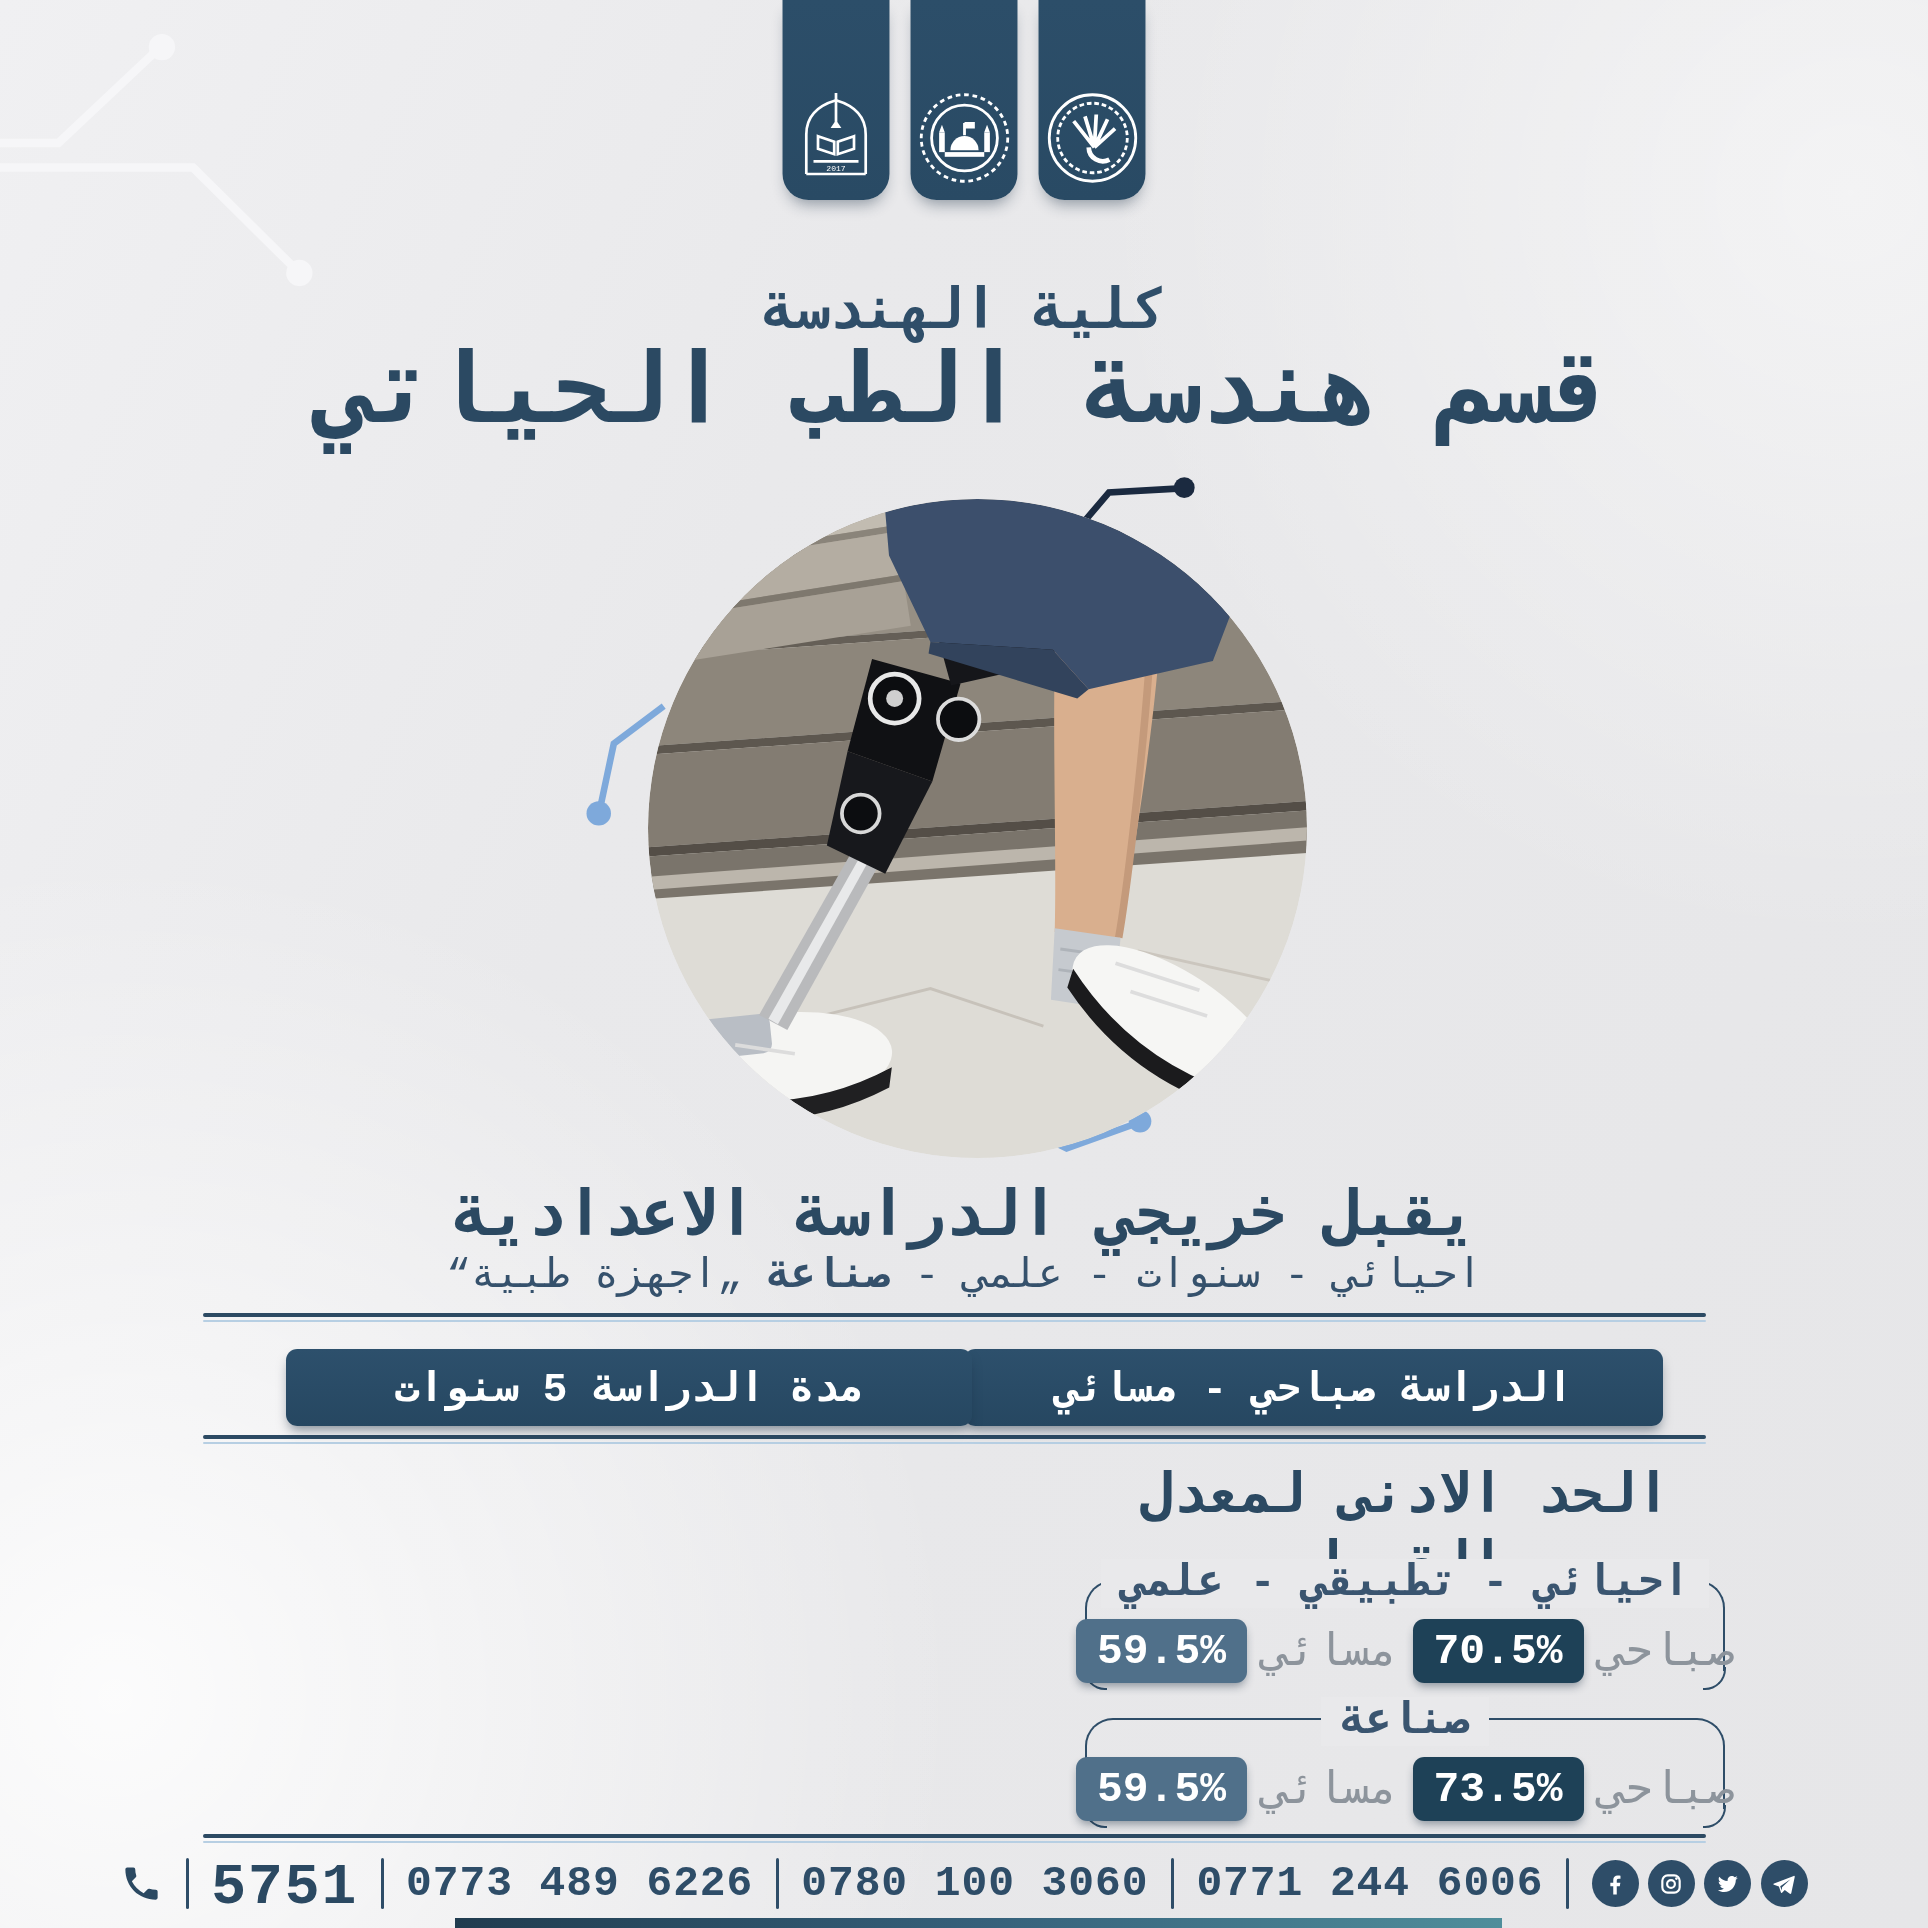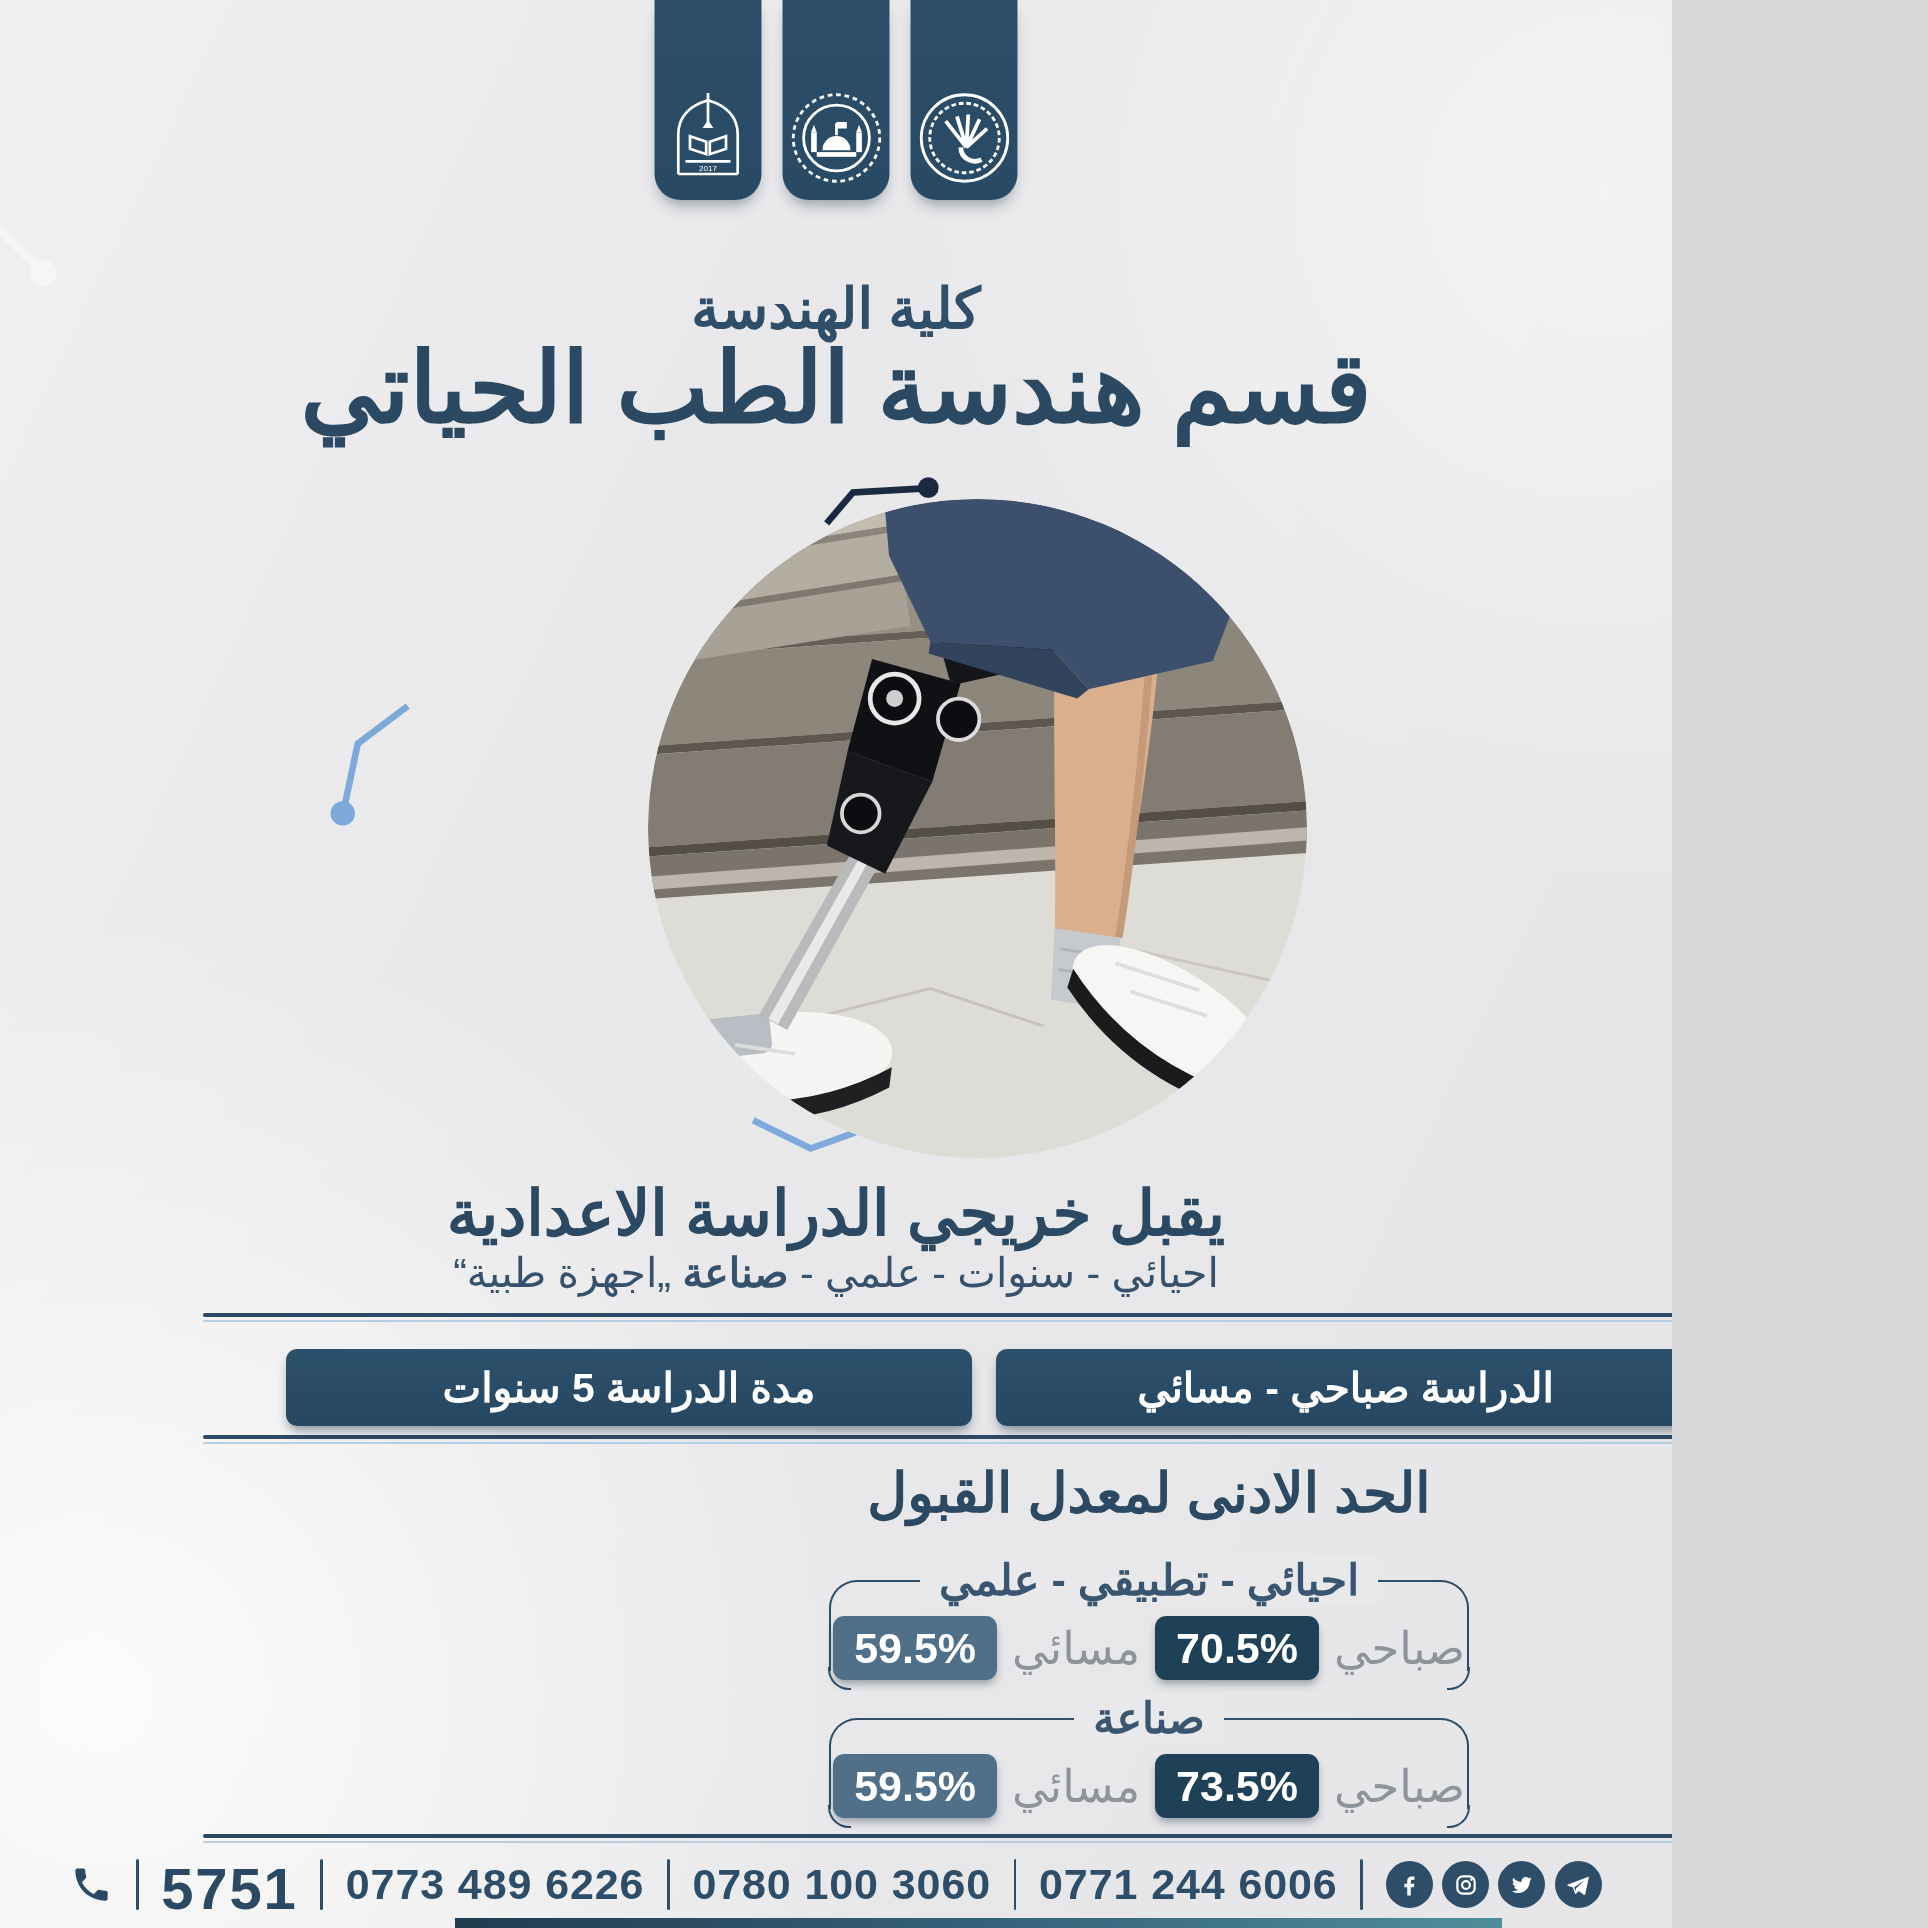--- a/index.html
+++ b/index.html
@@ -1,22 +1,22 @@
 <!DOCTYPE html>
 <html lang="ar" style="font-size:15px"><head>
 <meta charset="utf-8">
 <style>
   html,body{margin:0;padding:0;background:#d7d7d9;}
   .canvas{
-    position:relative;width:1672px;height:1928px;overflow:hidden;
+    position:relative;width:1928px;height:1928px;overflow:hidden;
     background:
       radial-gradient(circle at 6% 88%, rgba(255,255,255,.85), rgba(255,255,255,0) 34%),
       radial-gradient(circle at 96% 10%, rgba(255,255,255,.5), rgba(255,255,255,0) 30%),
       linear-gradient(115deg,#f0f0f2 0%,#e9e9eb 35%,#e6e6e8 100%);
-    font-family:Liberation Sans, sans-serif;
+    font-family:Liberation Mono, monospace;
     color:#2e4d68;
     direction:rtl;
   }
   
   .decor{position:absolute;inset:0;pointer-events:none;}
   
   .tabs{position:absolute;top:0;left:50%;transform:translateX(-50%);display:flex;gap:21px;direction:ltr;}
   .tab{
     width:107px;height:200px;background:linear-gradient(180deg,#2c4e69,#294a64);
     border-radius:0 0 26px 26px;display:flex;align-items:flex-end;justify-content:center;
@@ -37,21 +37,21 @@
   .divider .d1{height:3.8px;background:#2c4a63;border-radius:1.9px;}
   .divider .d2{height:2.8px;background:#b7cfe3;border-radius:1.9px;margin-top:2.8px;}
   .dv1{top:1313px;} .dv2{top:1435px;} .dv3{top:1834px;}
   
   .pill{
     position:absolute;top:1349px;height:77px;background:linear-gradient(180deg,#2d506c,#264761);
     border-radius:11.3px;color:#fff;font-size:41px;font-weight:600;
     display:flex;align-items:center;justify-content:center;
     box-shadow:0 7.5px 11.3px -3.8px rgba(20,40,60,.5);
   }
-  .pill-time{left:996px;width:699px;}
+  .pill-time{left:964px;width:699px;}
   .pill-duration{left:286px;width:686px;}
   
   .minacc{position:absolute;top:1461px;right:203px;width:640px;}
   .minacc h3{margin:0;text-align:center;font-size:55px;font-weight:800;color:#2b4962;}
   .grp{position:absolute;left:0;right:0;}
   .grp1{top:94px;} .grp2{top:232px;}
   .bracket{position:absolute;left:0;right:0;top:24.5px;height:89px;border:2.8px solid #2e4d68;border-bottom:none;border-radius:28px 28px 0 0;}
   .bracket:before,.bracket:after{content:"";position:absolute;bottom:-19px;width:21px;height:21px;border-bottom:2.8px solid #2e4d68;}
   .bracket:before{left:-2.8px;border-left:2.8px solid #2e4d68;border-radius:0 0 0 21px;}
   .bracket:after{right:-2.8px;border-right:2.8px solid #2e4d68;border-radius:0 0 21px 0;}

